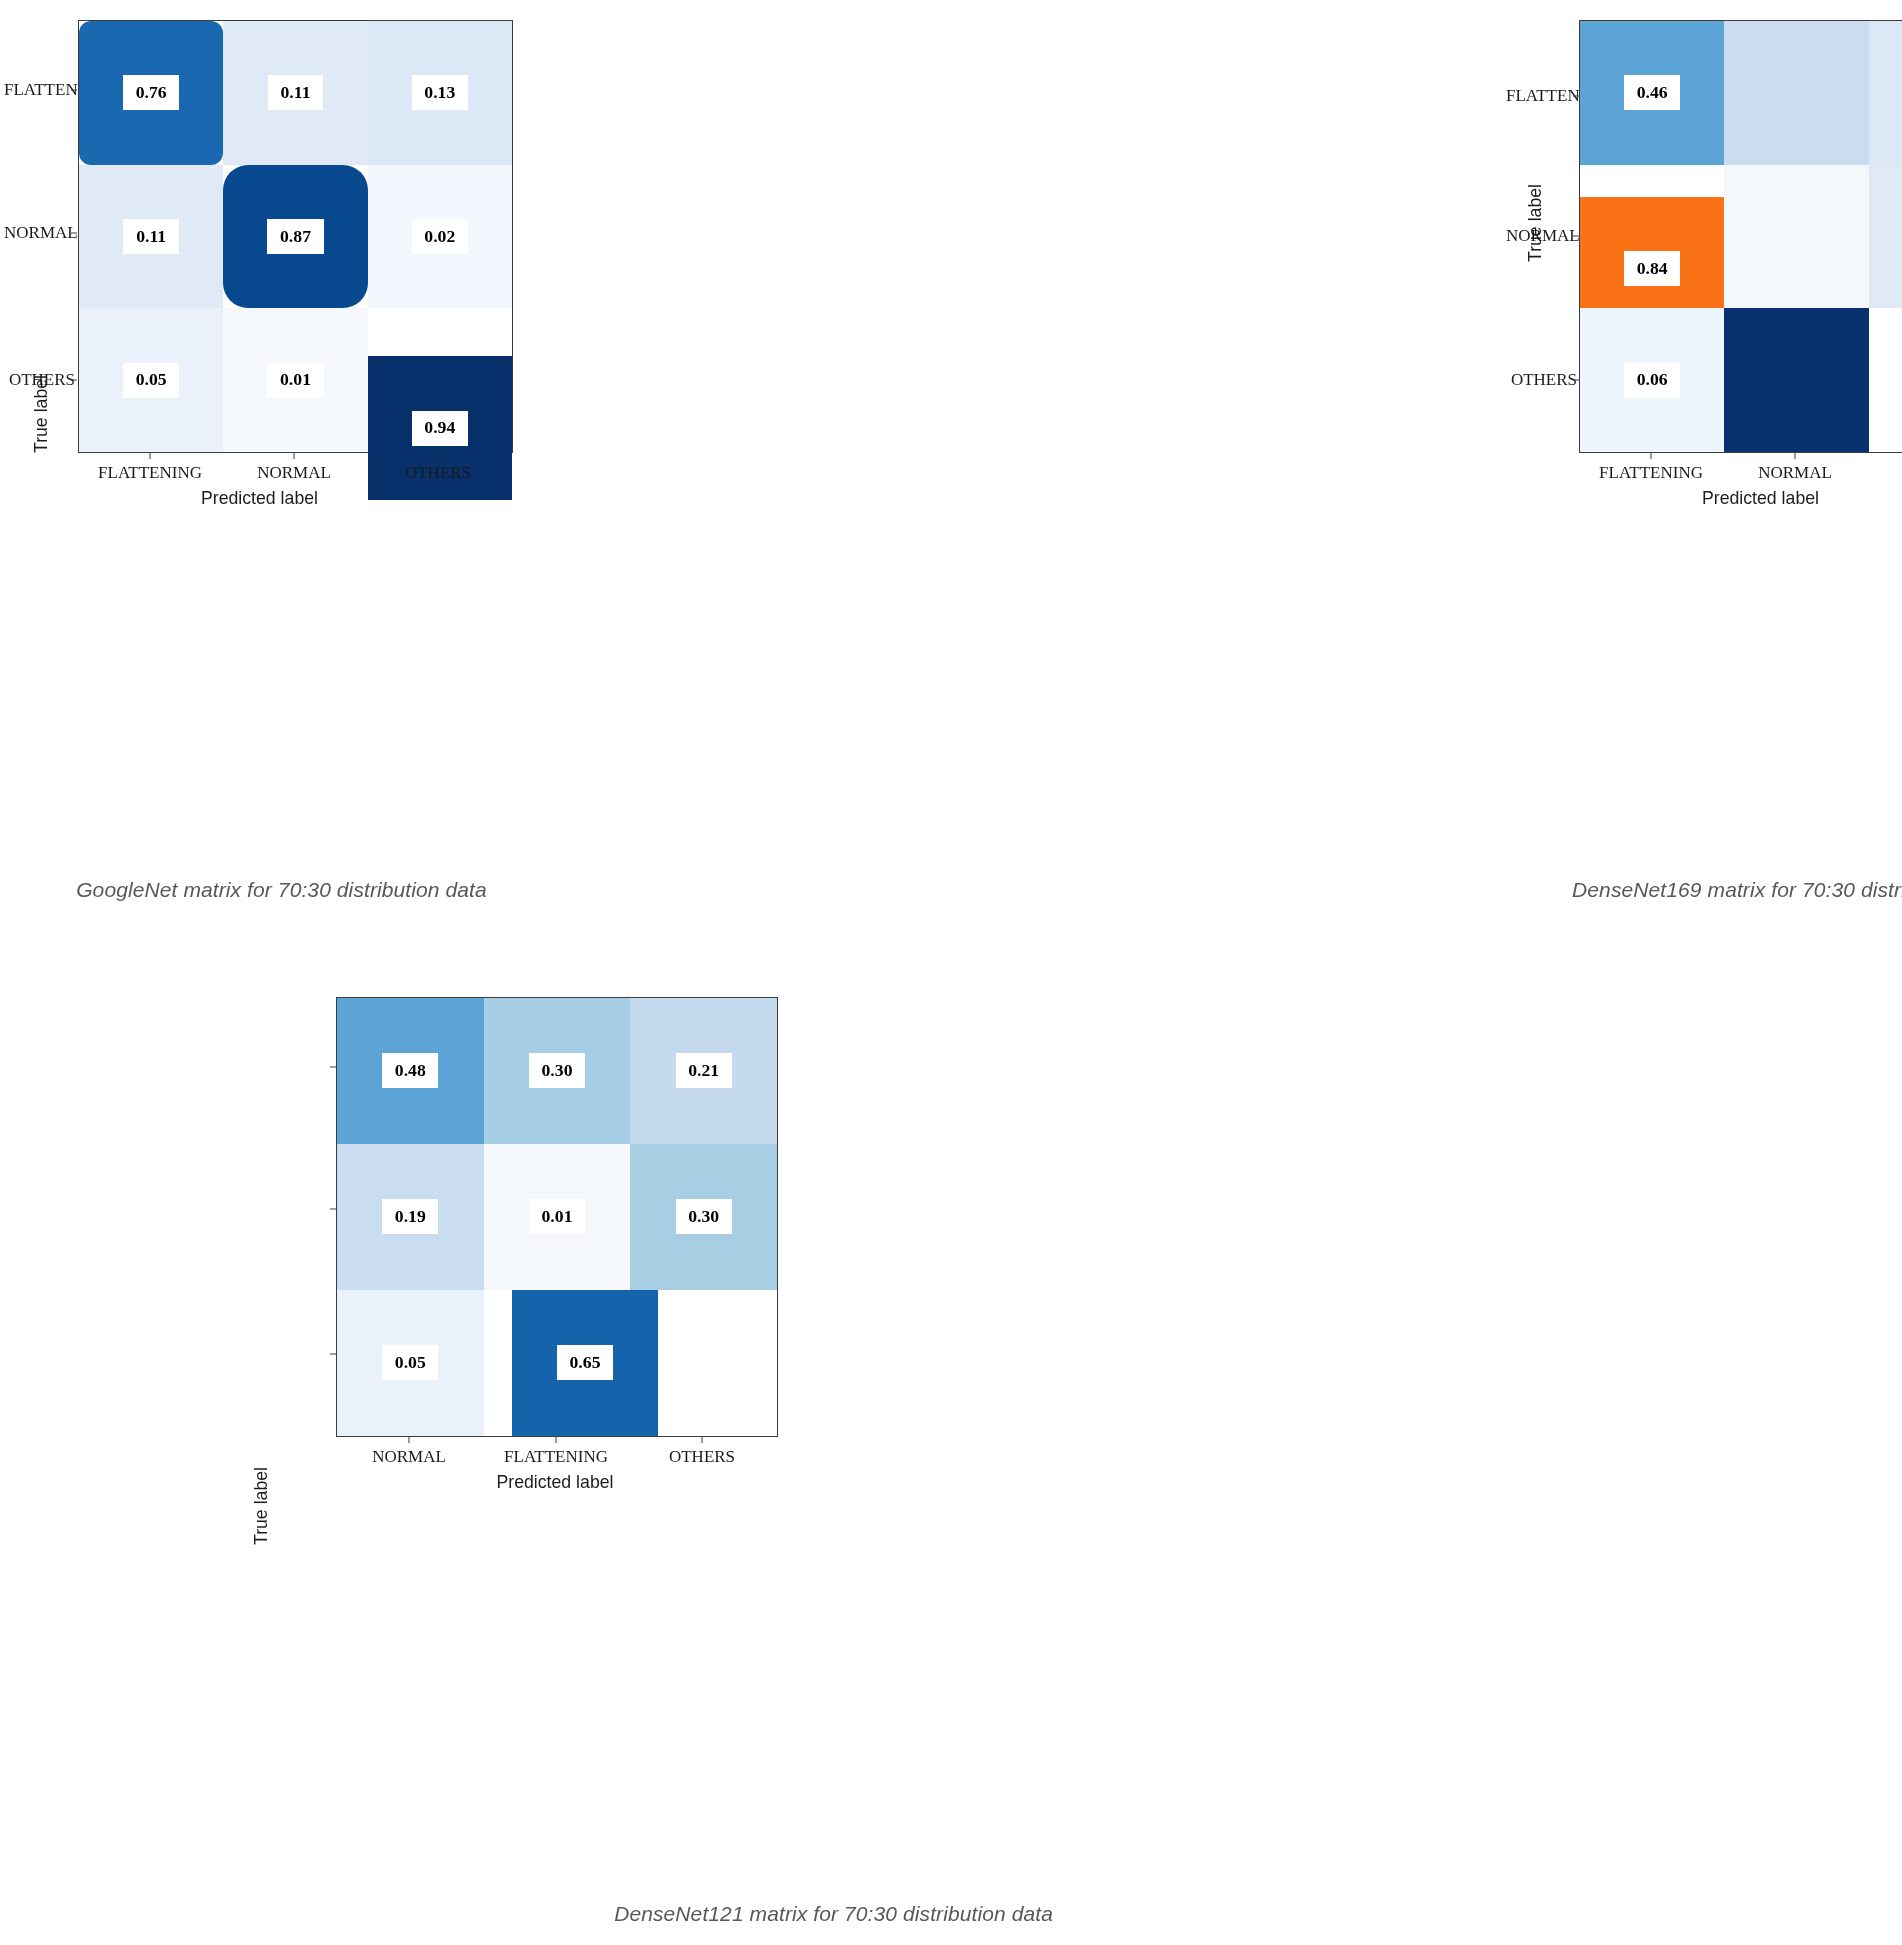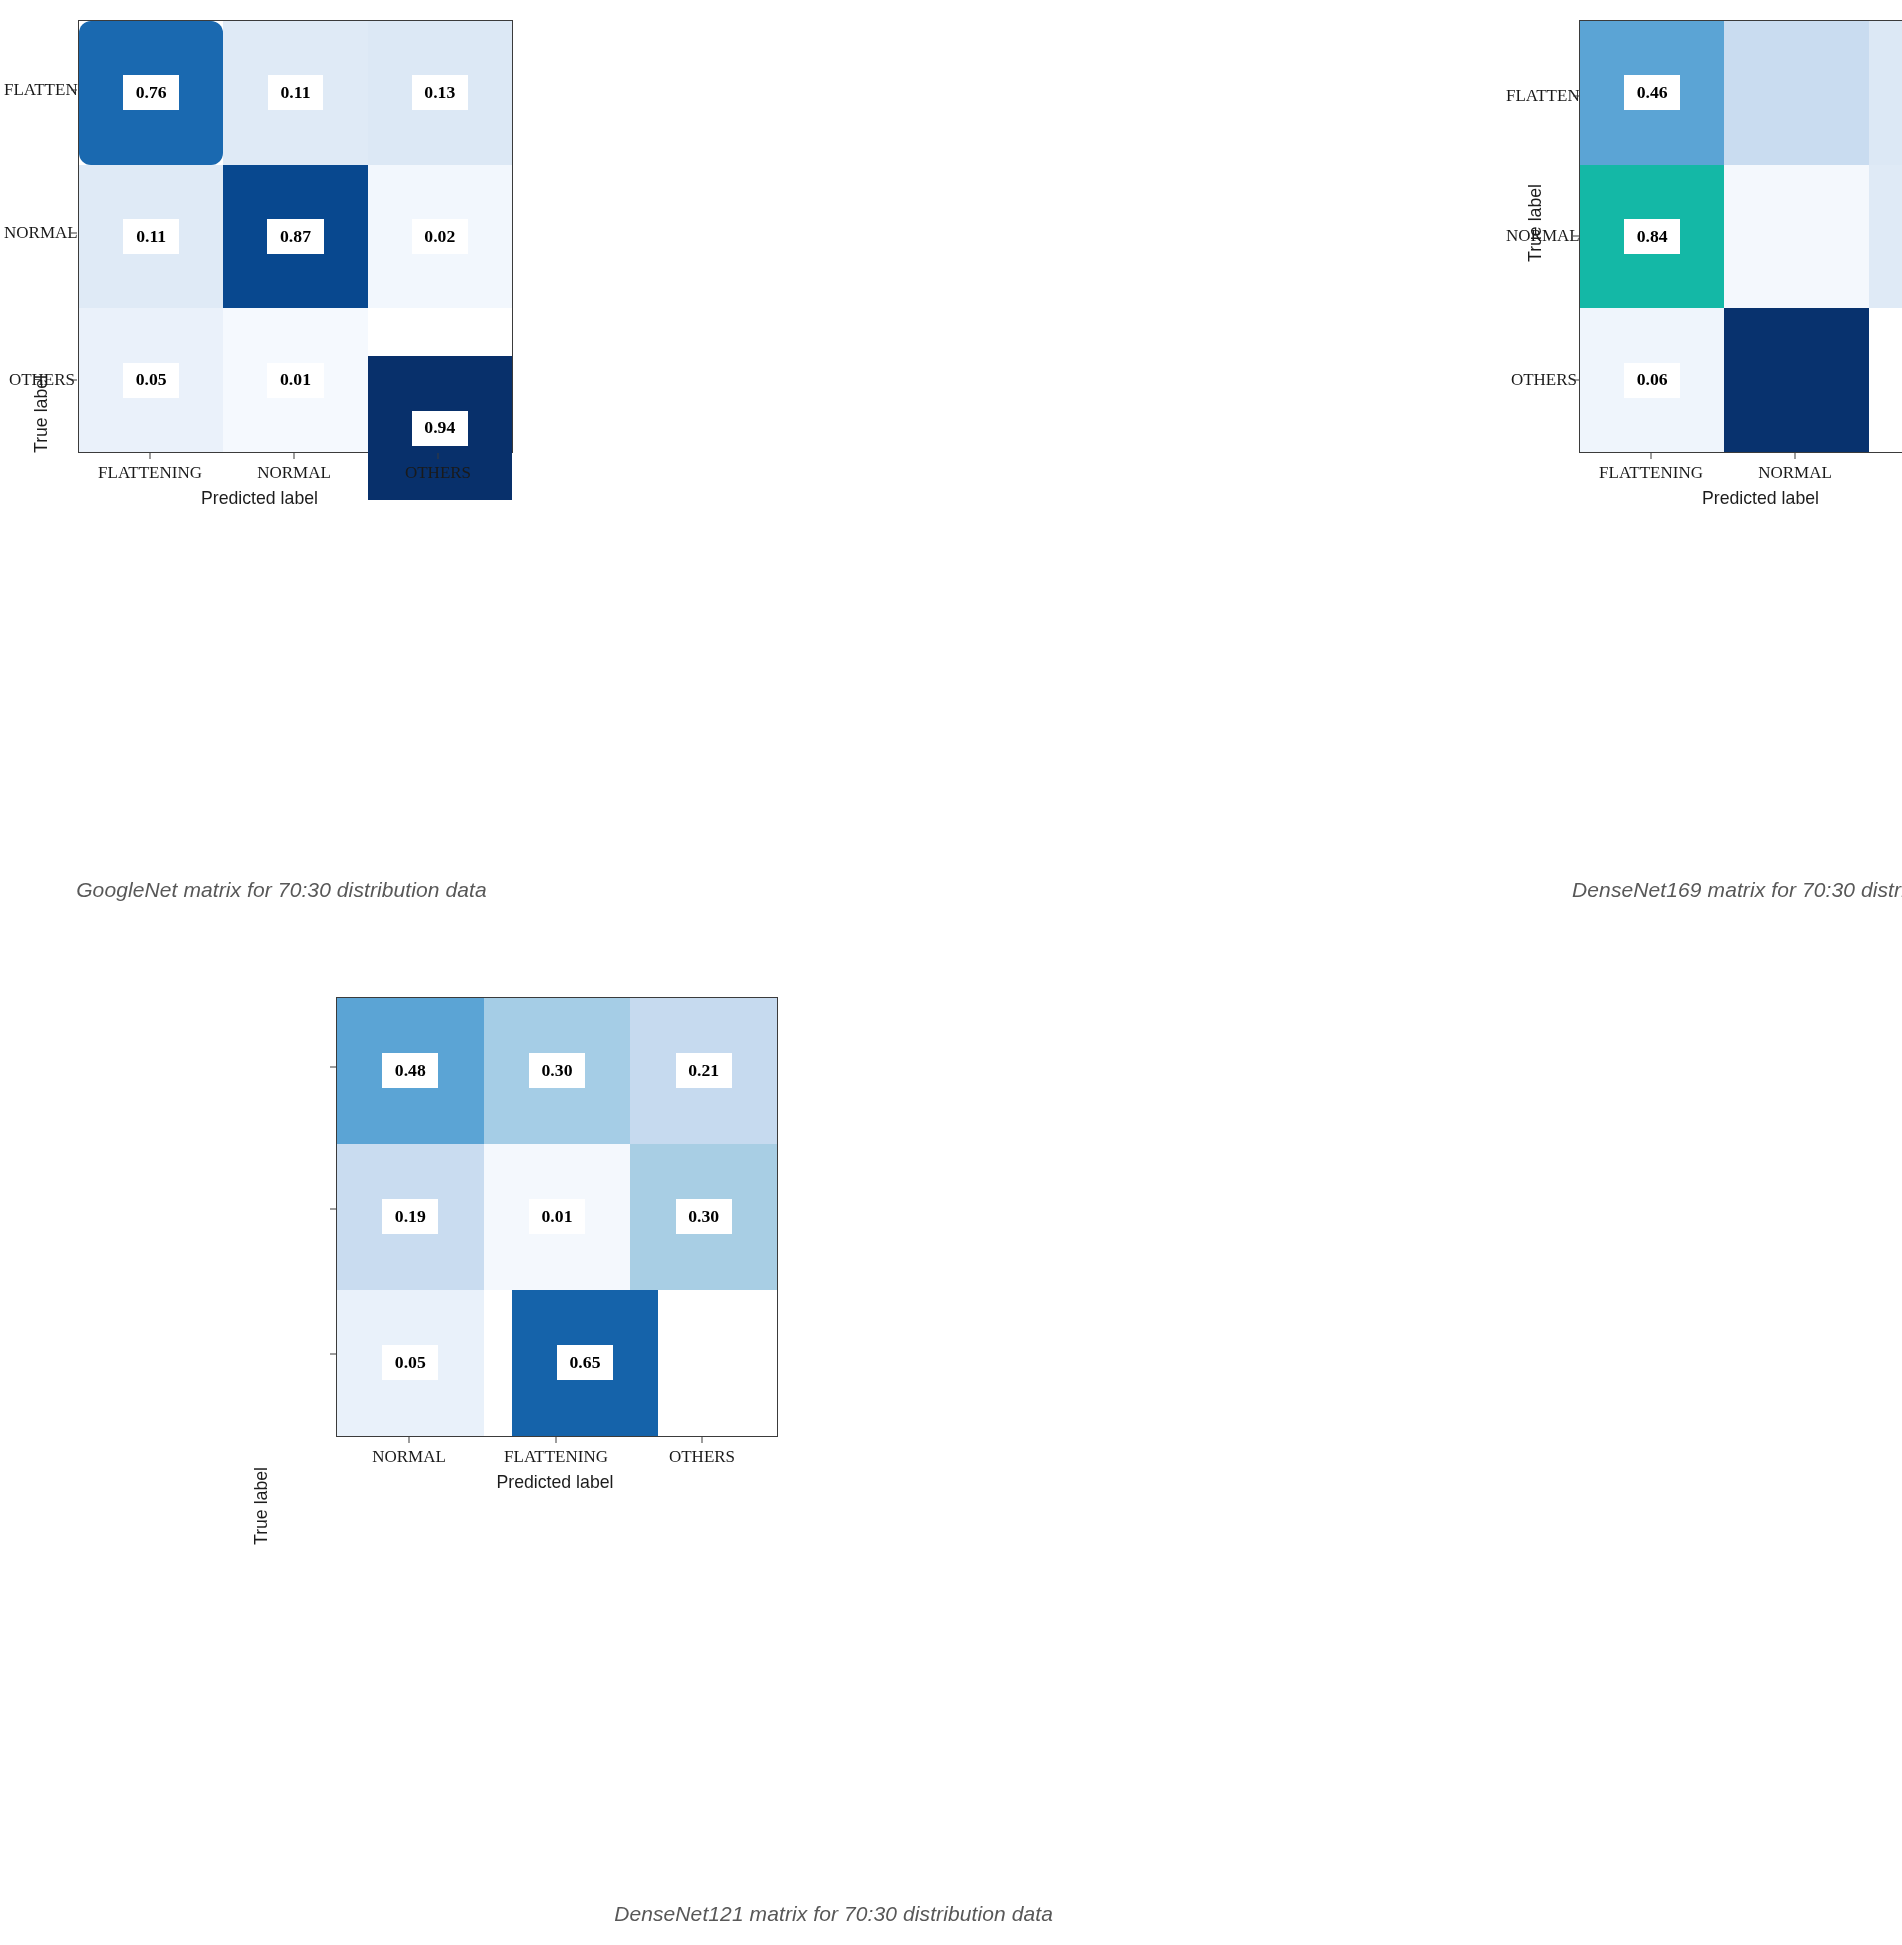--- a/index.html
+++ b/index.html
@@ -166,21 +166,21 @@
         <div class="cell" style="background:#dfeaf6;">
           <span class="cell-value">0.11</span>
         </div>
         <div class="cell" style="background:#dce8f5;">
           <span class="cell-value">0.13</span>
         </div>
 
         <div class="cell" style="background:#dfeaf6;">
           <span class="cell-value">0.11</span>
         </div>
-        <div class="cell" style="background:#08488f;">
+        <div class="cell" style="background:#08488f;border-radius:25px;">
           <span class="cell-value">0.87</span>
         </div>
         <div class="cell" style="background:#f2f7fd;">
           <span class="cell-value">0.02</span>
         </div>
 
         <div class="cell" style="background:#eaf1fa;">
           <span class="cell-value">0.05</span>
         </div>
         <div class="cell" style="background:#f5f9fe;">
@@ -228,21 +228,21 @@
         <div class="cell" style="background:#5ba4d5;">
           <span class="cell-value">0.46</span>
         </div>
         <div class="cell" style="background:#c9dcf0;">
           
         </div>
 
         <div class="cell" style="background:#dce8f5;">
           <span class="cell-value">0.13</span>
         </div>
-        <div class="cell" style="background:#14b8a6;">
+        <div class="cell" style="background:#f97316;margin-top:32px;">
           <span class="cell-value">0.84</span>
         </div>
         <div class="cell" style="background:#f4f8fd;">
           
         </div>
 
         <div class="cell" style="background:#dfeaf6;">
           <span class="cell-value">0.12</span>
         </div>
         <div class="cell" style="background:#eff5fc;">

